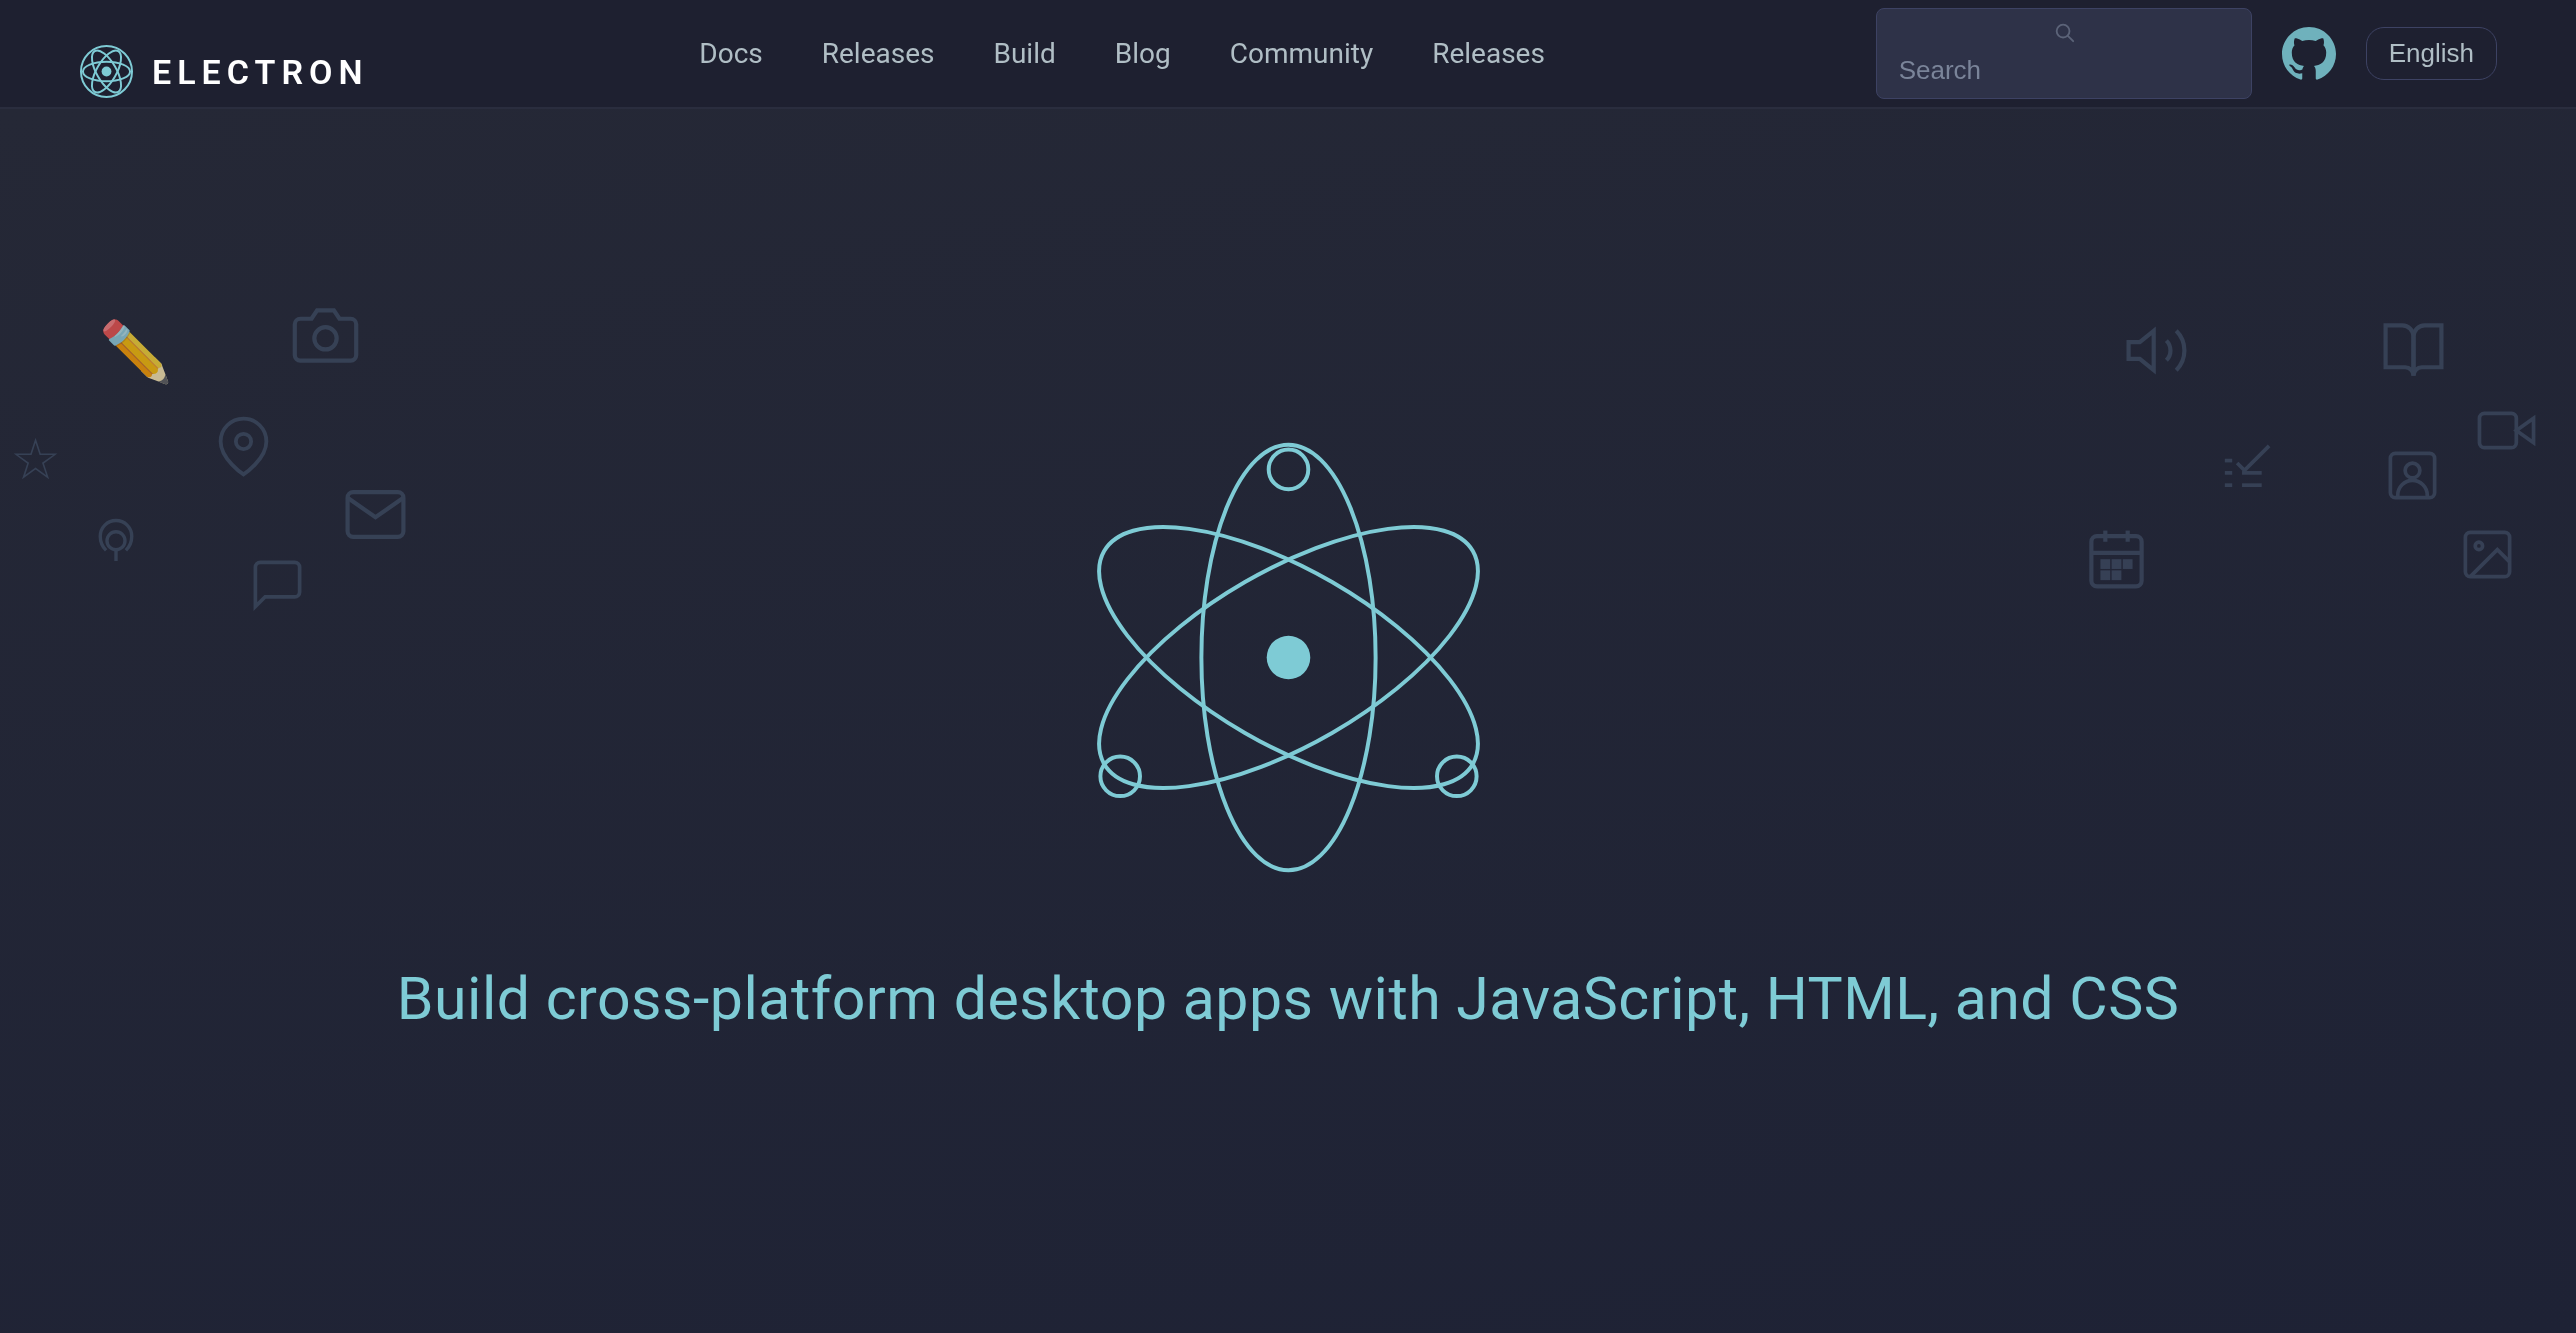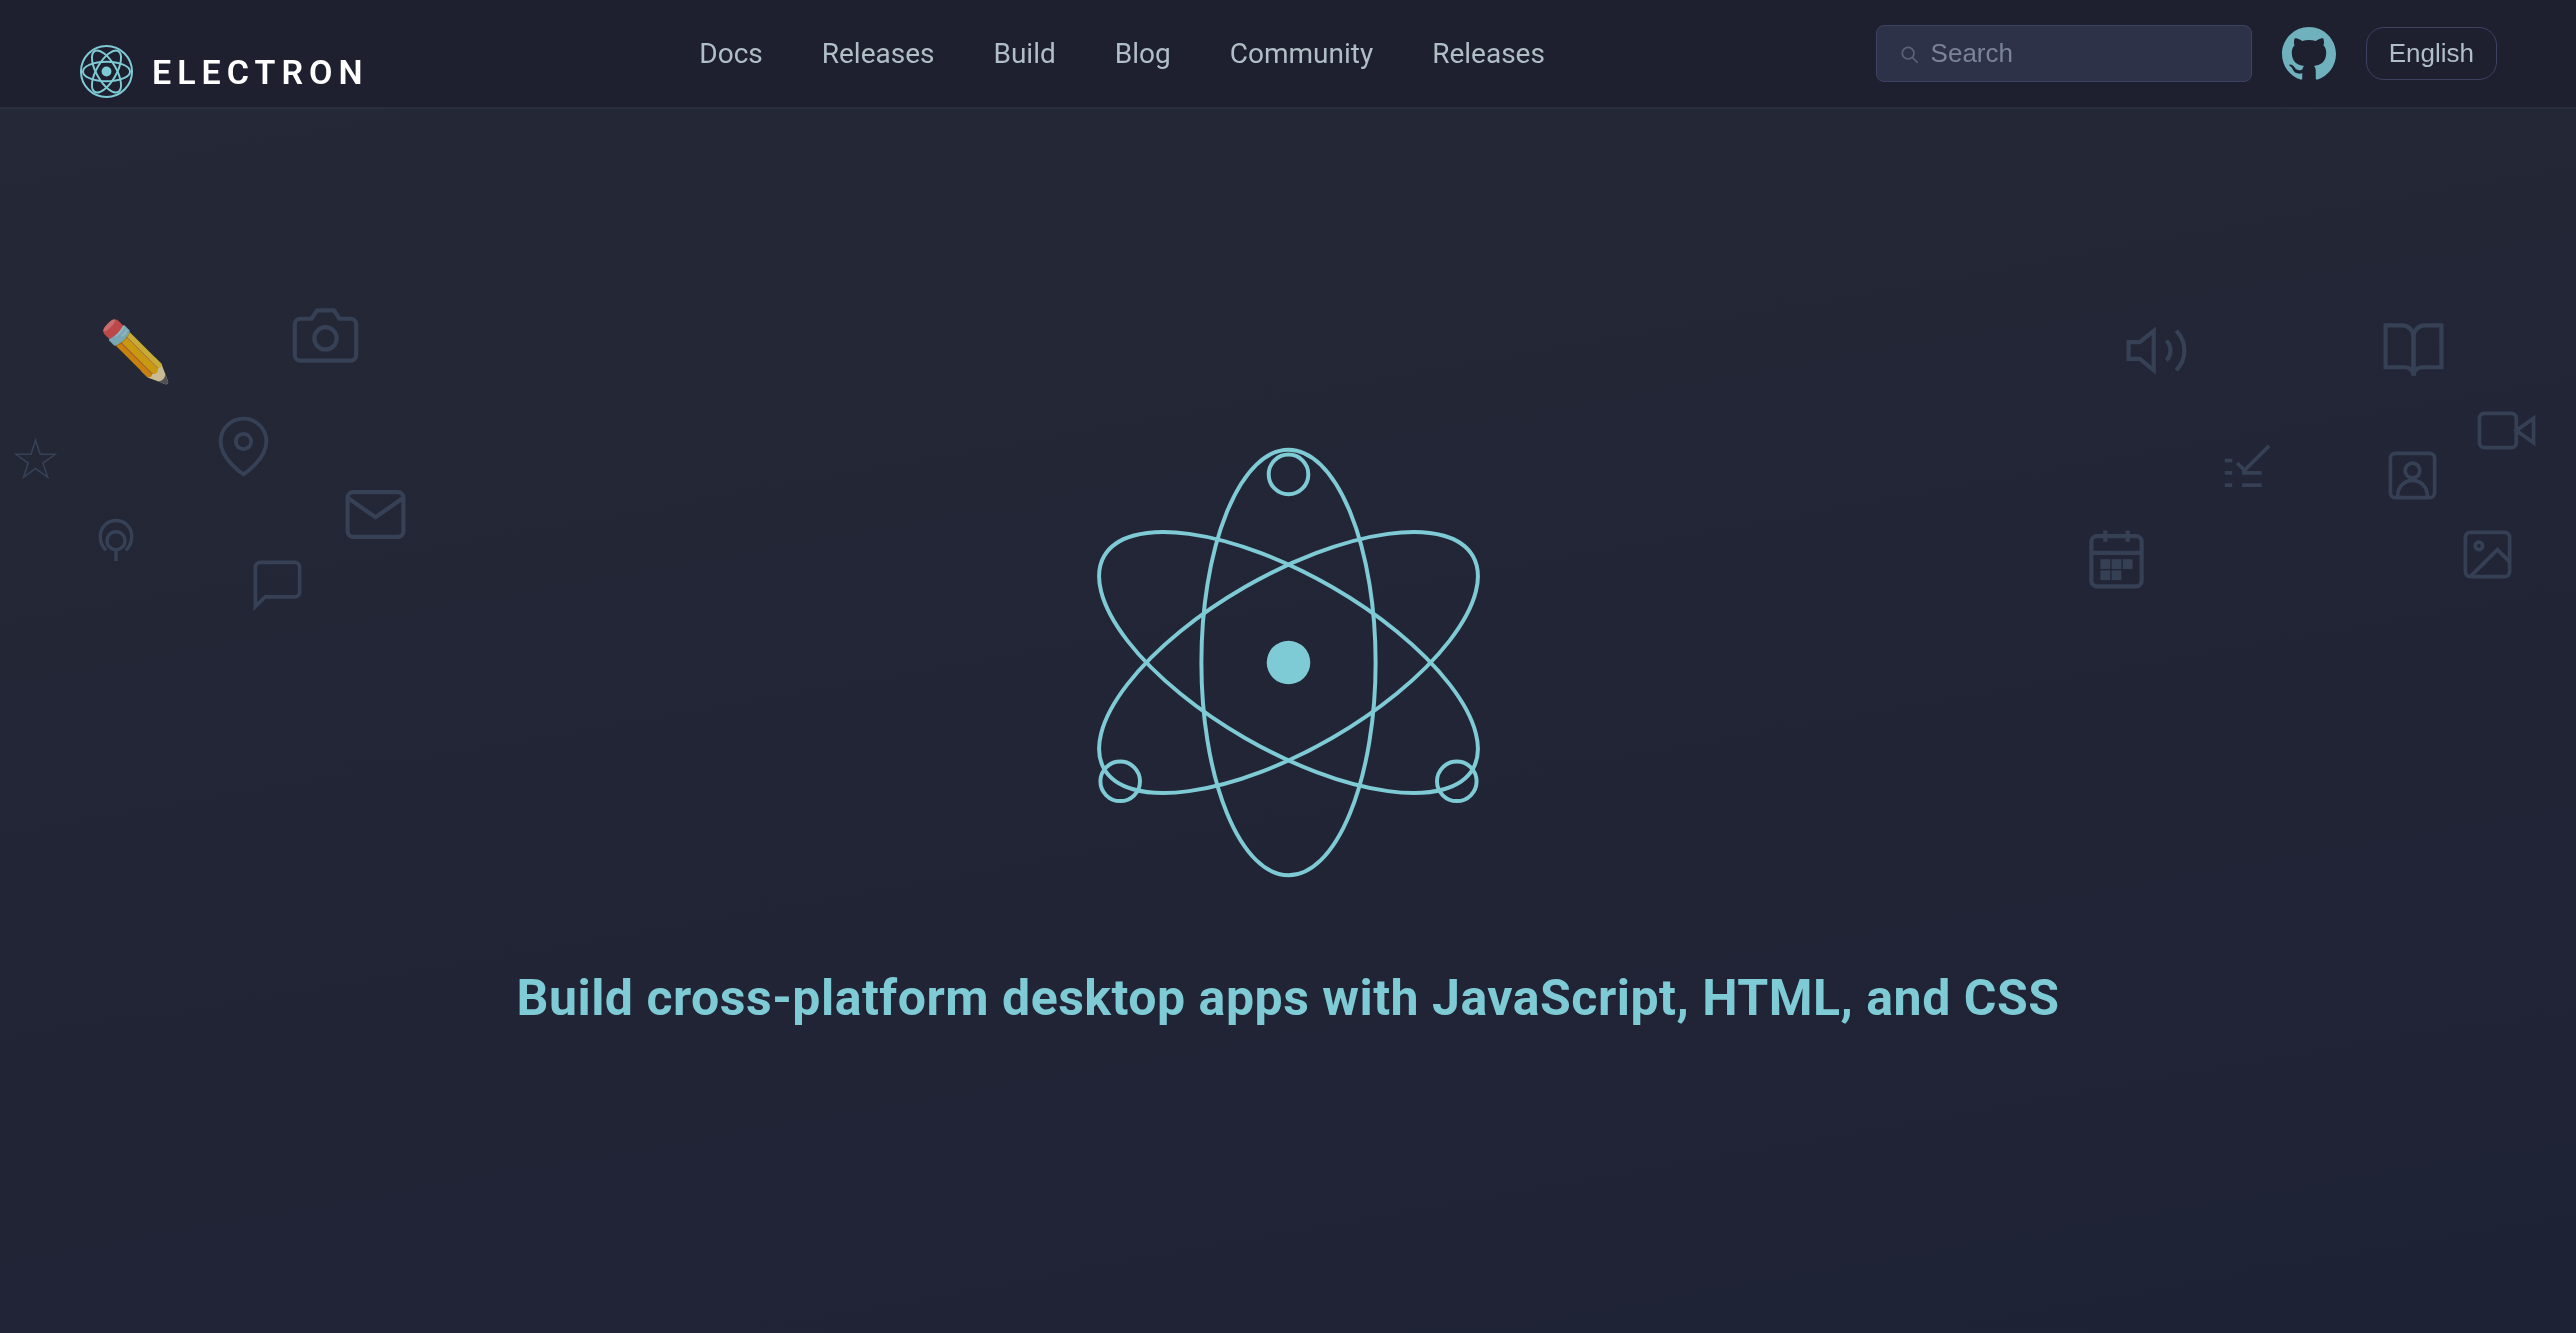--- a/index.html
+++ b/index.html
@@ -73,20 +73,21 @@
 
     .search-box {
       display: flex;
       align-items: center;
       background-color: #2e3248;
       border: 1.5px solid #3d4263;
       border-radius: 8px;
       padding: 12px 22px;
       width: 376px;
       gap: 12px;
+      flex-direction: column;
     }
 
     .search-icon-svg {
       width: 22px;
       height: 22px;
       opacity: 0.6;
     }
 
     .search-input {
       background: transparent;
@@ -141,22 +142,22 @@
 
     
     .float-icon {
       position: absolute;
       color: #3d4a60;
       opacity: 0.75;
     }
 
     
     .hero-tagline {
-      font-size: 50px;
-      font-weight: 700;
+      font-size: 59px;
+      font-weight: 400;
       color: #7ecbd5;
       text-align: left;
       letter-spacing: 0.5px;
     }
 
     
     .fi-pencil    { top: 208px; left: 99px; font-size: 59px; }
     .fi-star      { top: 317px; left: 10px;  font-size: 59px; }
     .fi-podcast   { top: 406px; left: 89px;  font-size: 59px; }
     .fi-camera    { top: 193px; left: 292px; font-size: 64px; }

